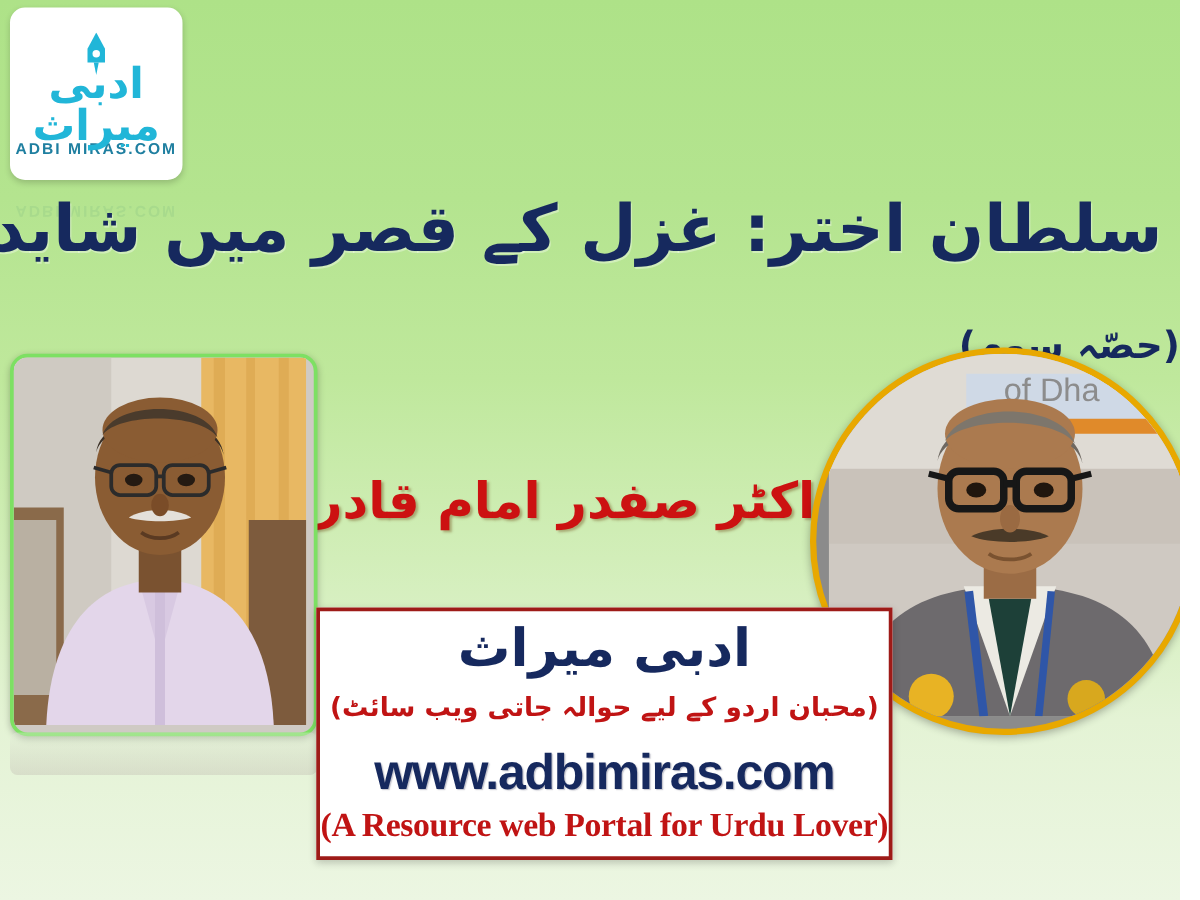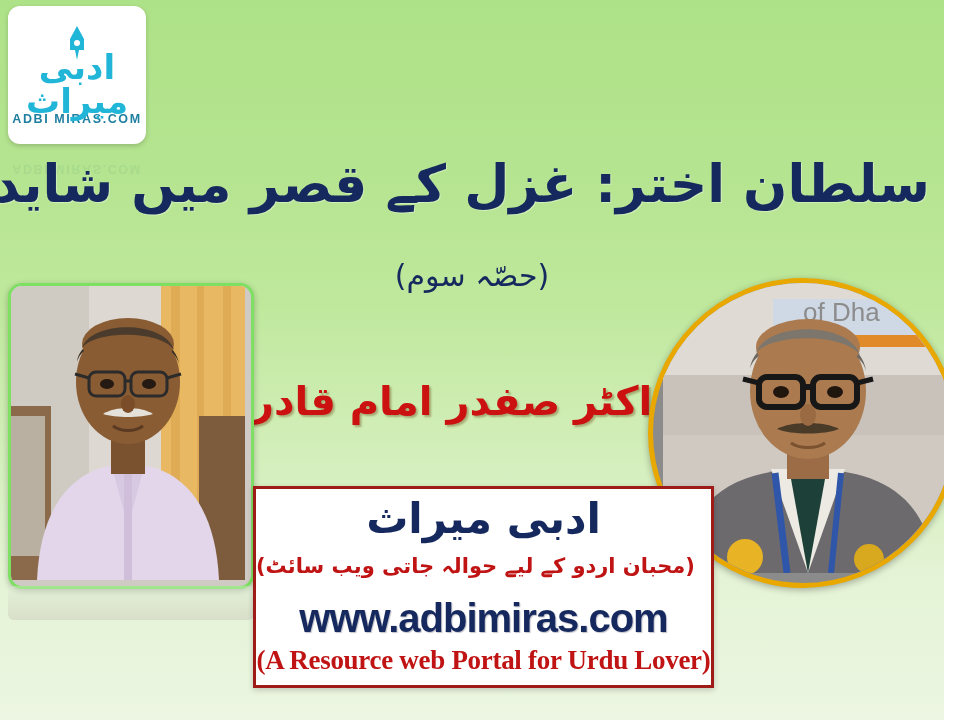--- a/index.html
+++ b/index.html
@@ -44,23 +44,23 @@
     position:absolute;left:70px;top:152px;width:860px;
     direction:rtl;text-align:center;
     font-family:"DejaVu Sans",sans-serif;
     font-size:52px;font-weight:bold;line-height:1.25;
     color:#16295e;
     text-shadow:1px 1px 0 rgba(255,255,255,.35);
     white-space:nowrap;
   }
   #subhead{
     position:absolute;left:0;right:0;top:258px;
-    direction:rtl;text-align:center;
-    font-family:"DejaVu Sans",sans-serif;
-    font-size:30px;font-weight:normal;color:#16295e;
+    direction:rtl;text-align:right;
+    font-family:"DejaVu Sans",sans-serif;
+    font-size:30px;font-weight:bold;color:#16295e;
   }
 
   
   #author{
     position:absolute;left:270px;width:400px;top:378px;
     direction:rtl;text-align:center;
     font-family:"DejaVu Sans",sans-serif;
     font-size:40px;font-weight:bold;color:#cc1111;
     text-shadow:2px 2px 2px rgba(120,90,40,.45);
     white-space:nowrap;
@@ -97,21 +97,21 @@
   }
   #footer-box-inner{position:relative;width:100%;height:100%;}
   #brand-urdu{
     position:absolute;left:0;right:0;top:4px;
     direction:rtl;text-align:center;
     font-family:"DejaVu Sans",sans-serif;
     font-size:42px;font-weight:bold;color:#16295e;line-height:1.05;
   }
   #brand-tag{
     position:absolute;left:0;right:0;top:62px;
-    direction:rtl;text-align:left;
+    direction:rtl;text-align:center;
     font-family:"DejaVu Sans",sans-serif;
     font-size:21px;font-weight:bold;color:#c01414;line-height:1.1;
     white-space:nowrap;
   }
   #brand-url{
     position:absolute;left:0;right:0;top:103px;text-align:center;
     font-family:"Liberation Sans",sans-serif;
     font-size:40px;font-weight:bold;color:#16295e;
     letter-spacing:-1px;
     text-shadow:1px 1px 1px rgba(120,120,140,.45);

